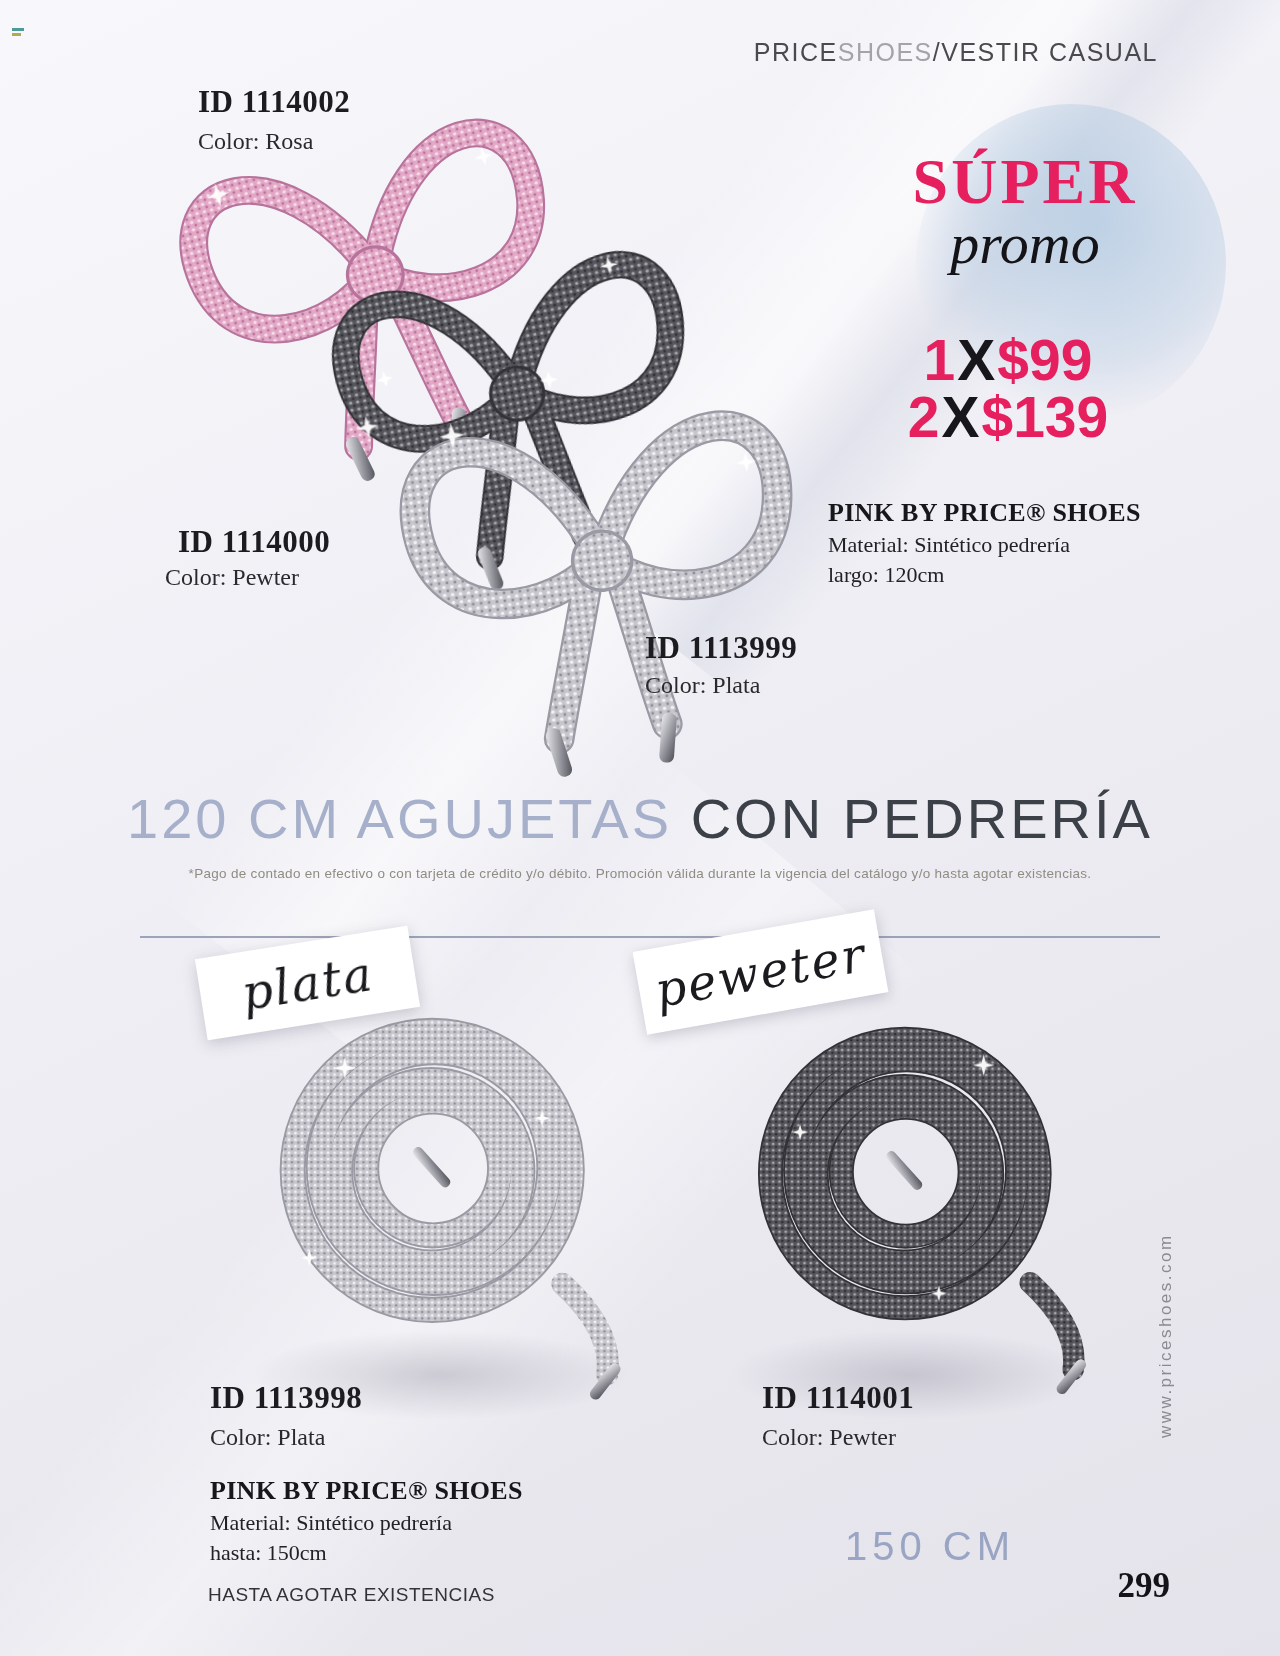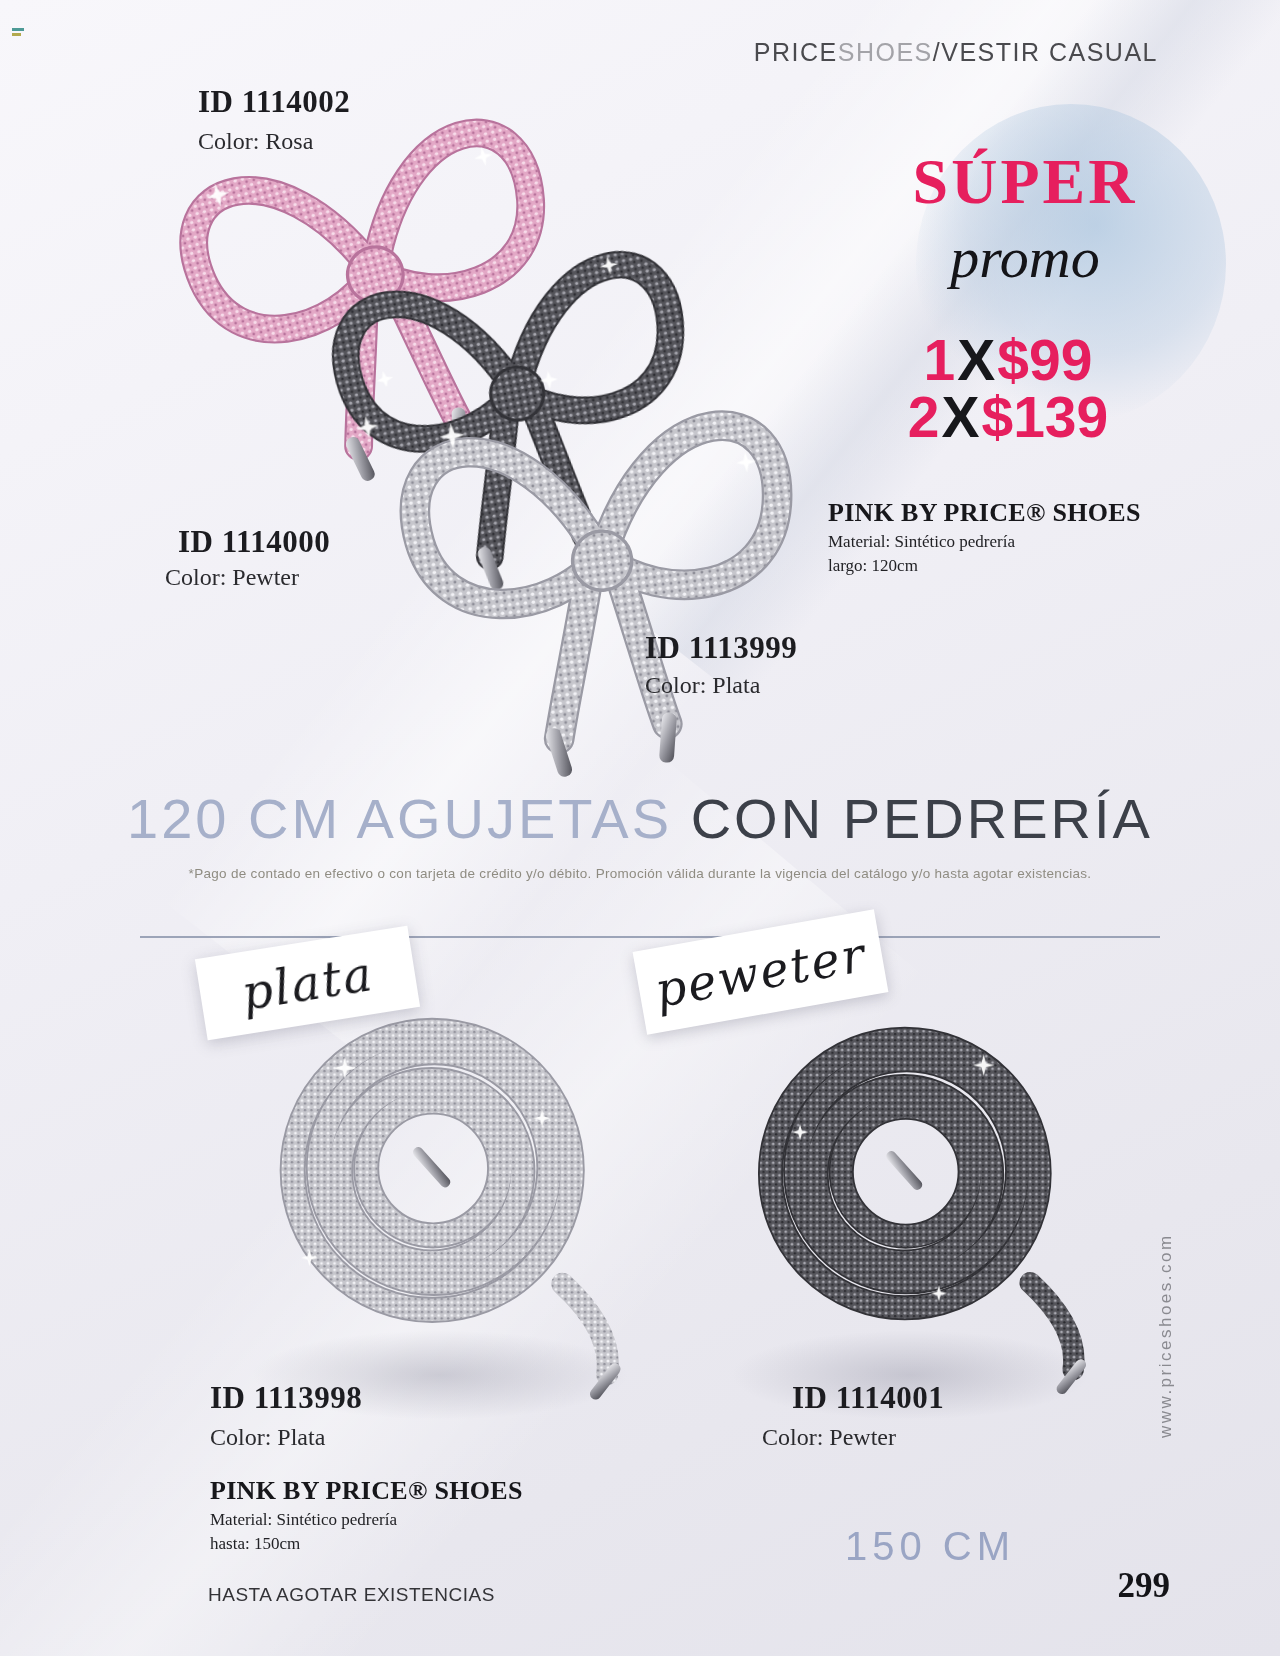--- a/index.html
+++ b/index.html
@@ -27,29 +27,29 @@
 
   .brand-header{position:absolute; top:38px; right:122px; font-family:"Liberation Sans",sans-serif;
     font-size:25px; letter-spacing:1.5px; color:#4a4a4e;}
   .brand-header .lite{color:#a3a3a8;}
 
   .id-label{position:absolute; font-weight:bold; font-size:31px; color:#1c1c20; letter-spacing:.5px;}
   .color-label{position:absolute; font-size:24px; color:#2a2a2e;}
 
   .promo-title{position:absolute; left:860px; top:150px; width:330px; text-align:center;}
   .promo-title .super{font-weight:bold; font-size:64px; letter-spacing:3px; color:#e61f5e; line-height:1;}
-  .promo-title .promo{font-style:italic; font-size:58px; color:#141418; line-height:.95; margin-top:16px;}
+  .promo-title .promo{font-style:italic; font-size:58px; color:#141418; line-height:.95; margin-top:2px;}
   .price-block{position:absolute; left:868px; top:316px; width:280px; text-align:center;
     font-family:"Liberation Sans",sans-serif; font-weight:bold; line-height:1.0;margin-top:16px;}
   .price-row{font-size:57px; letter-spacing:0px; white-space:nowrap;}
   .price-row .pink{color:#e61f5e;}
   .price-row .blk{color:#17171b; padding:0 2px;}
 
   .brand-block .name{font-weight:bold; font-size:26px; color:#17171b; letter-spacing:.3px;}
-  .brand-block .line{font-size:17px; color:#222226; margin-top:4px;}
+  .brand-block .line{font-size:22px; color:#222226; margin-top:4px;}
 
   .headline{position:absolute; left:0; top:786px; width:1280px; text-align:center;
     font-family:"Liberation Sans",sans-serif; font-size:56px; letter-spacing:3px; font-weight:400;}
   .headline .lt{color:#a6b0ca;}
   .headline .dk{color:#3c4049;}
 
   .disclaimer{position:absolute; left:0; top:866px; width:1280px; text-align:center;
     font-family:"Liberation Sans",sans-serif; font-size:13.5px; color:#8f8c82; letter-spacing:.3px;}
 
   .divider{position:absolute; left:140px; top:936px; width:1020px; height:2px; background:#8d97ad; opacity:.85;}
@@ -281,21 +281,21 @@
   <div class="ribbon ribbon-plata">
     <span>plata</span>
   </div>
   <div class="ribbon ribbon-pewter">
     <span>peweter</span>
   </div>
 
   <div class="id-label" style="left:210px; top:1380px;">ID 1113998</div>
   <div class="color-label" style="left:210px; top:1424px;">Color: Plata</div>
 
-  <div class="id-label" style="left:792px; top:1380px;">ID 1114001</div>
+  <div class="id-label" style="left:762px; top:1380px;">ID 1114001</div>
   <div class="color-label" style="left:762px; top:1424px;">Color: Pewter</div>
 
   <div class="brand-block" style="position:absolute; left:210px; top:1476px;">
     <div class="name">PINK BY PRICE® SHOES</div>
     <div class="line">Material: Sintético pedrería</div>
     <div class="line">hasta: 150cm</div>
   </div>
 
   <div class="len-label">150 CM</div>
 

